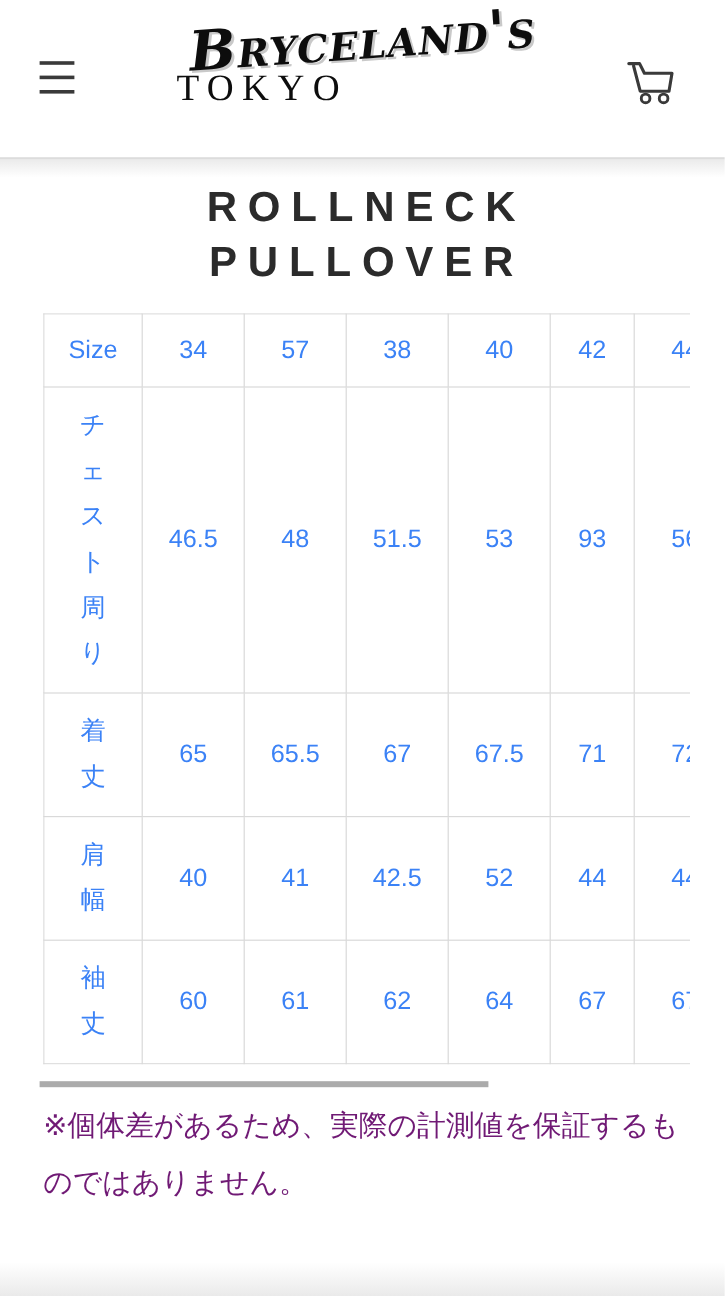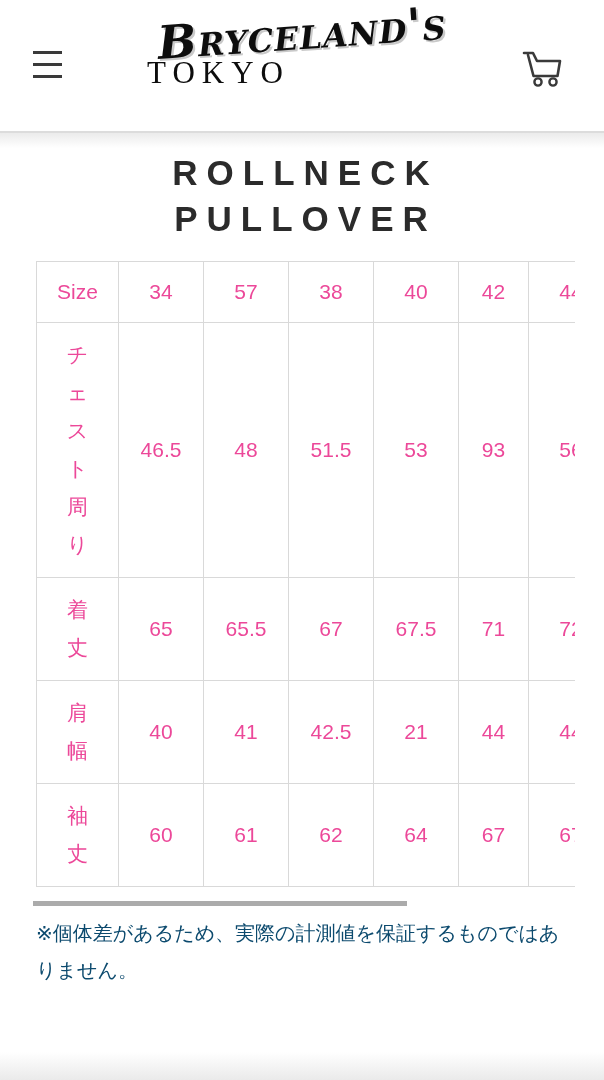--- a/index.html
+++ b/index.html
@@ -124,21 +124,21 @@
     width: 577px;
     min-width: 577px;
   }
   table.size-table th,
   table.size-table td {
     border: 1px solid #d9d9d9;
     text-align: center;
     vertical-align: middle;
     font-size: 21px;
     font-weight: 400;
-    color: #ec4899;
+    color: #3b82f6;
     padding: 13px 4px;
     line-height: 34px;
     background: #ffffff;
   }
   table.size-table tbody th .stack {
     display: block;
     width: 23px;
     margin: 0 auto;
     word-break: break-all;
     line-height: 38px;
@@ -155,23 +155,23 @@
     left: -3px;
     top: 0;
     width: 374px;
     height: 5px;
     background: #ababab;
   }
 
   
   .note {
     margin: 8px 0 0 0;
-    font-size: 20px;
-    line-height: 37px;
-    color: #0c4a6e;
+    font-size: 24px;
+    line-height: 47px;
+    color: #701a75;
   }
 
   
   .bottom-bar {
     position: absolute;
     left: 0;
     bottom: 0;
     width: 604px;
     height: 28px;
     background: linear-gradient(to bottom, #ffffff, #eaeaea);
@@ -253,21 +253,21 @@
           <td>71</td>
           <td>72</td>
         </tr>
         <tr>
           <th>
               <span class="stack">肩幅</span>
             </th>
           <td>40</td>
           <td>41</td>
           <td>42.5</td>
-          <td>21</td>
+          <td>52</td>
           <td>44</td>
           <td>44</td>
         </tr>
         <tr>
           <th>
               <span class="stack">袖丈</span>
             </th>
           <td>60</td>
           <td>61</td>
           <td>62</td>

